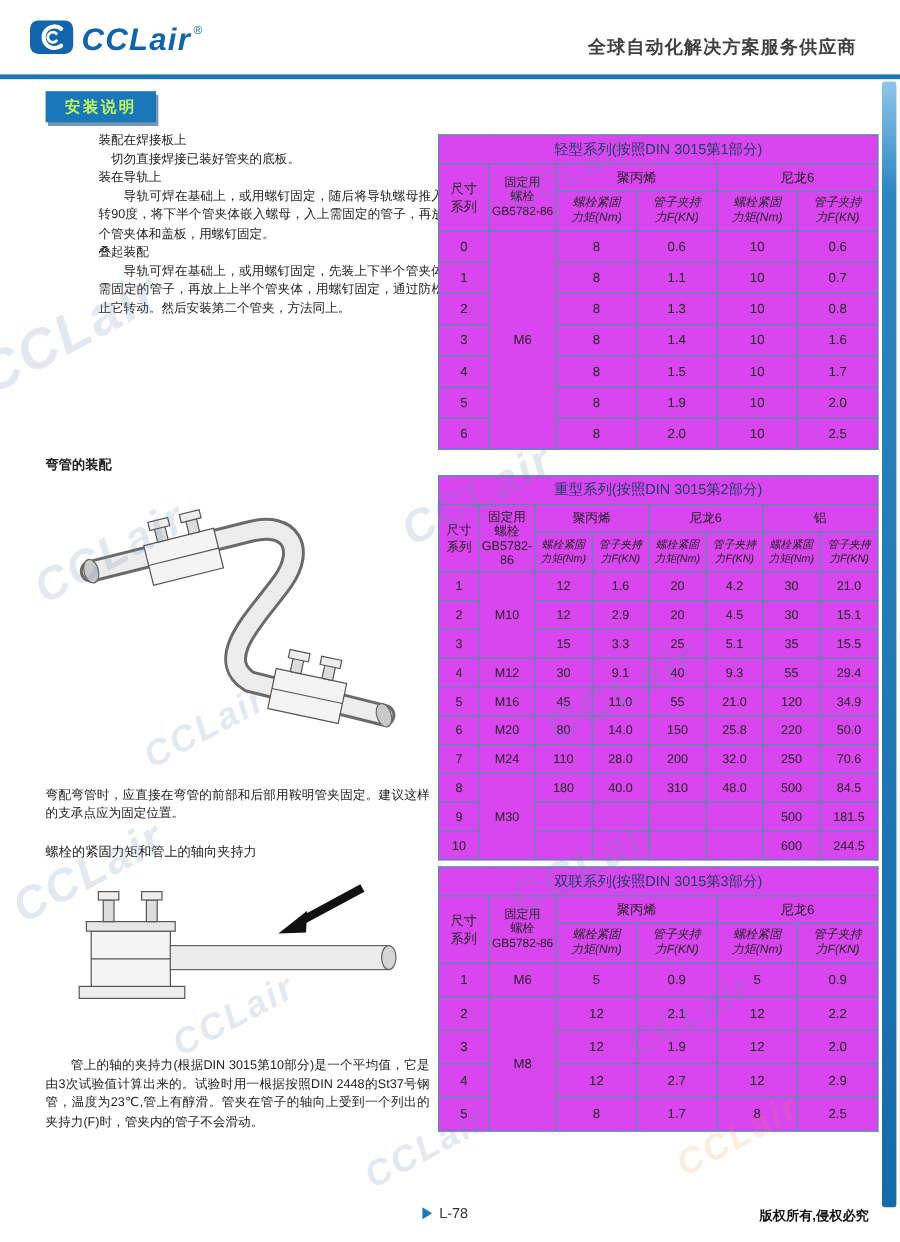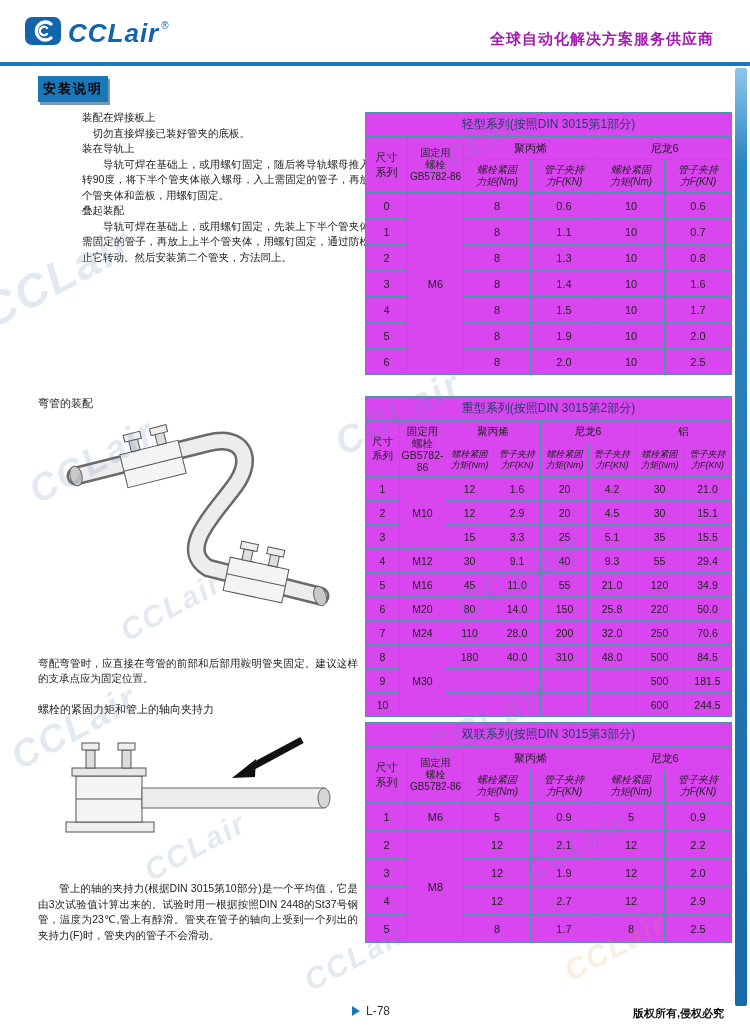--- a/index.html
+++ b/index.html
@@ -4,41 +4,41 @@
 <style>
   html,body{margin:0;padding:0;background:#9a9a9a;}
   .page{position:relative;width:750px;height:1035px;margin:0 auto;background:#ffffff;
         font-family:"Liberation Sans","DejaVu Sans",sans-serif;overflow:hidden;color:#222;}
 
   
   .header{position:absolute;top:12px;left:24px;right:24px;height:48px;}
   .logo{position:absolute;left:0;top:4px;display:flex;align-items:center;}
   .logo-text{font-size:26px;font-weight:bold;font-style:italic;color:#1264ab;margin-left:6px;letter-spacing:1px;}
   .logo-reg{font-size:10px;color:#1264ab;vertical-align:top;margin-left:2px;position:relative;top:-8px;}
-  .tagline{position:absolute;right:12px;top:18px;font-size:15px;font-weight:bold;color:#a21caf;letter-spacing:1px;}
+  .tagline{position:absolute;right:12px;top:18px;font-size:15px;font-weight:bold;color:#404040;letter-spacing:1px;}
   .header-rule{position:absolute;top:62px;left:0;width:750px;height:4px;background:#1a78b8;}
 
   
-  .section-badge{position:absolute;left:38px;top:76px;background:#1a78b8;color:#000000;
-                 font-size:13px;font-weight:bold;padding:4px 5px;letter-spacing:2px;
+  .section-badge{position:absolute;left:38px;top:76px;background:#1a78b8;color:#bef264;
+                 font-size:13px;font-weight:bold;padding:4px 16px;letter-spacing:2px;
                  box-shadow:2px 3px 0 rgba(10,70,120,.55);z-index:2;}
 
   
   .side-band{position:absolute;right:3px;top:68px;width:12px;height:938px;
              background:linear-gradient(180deg,#8ec6ea 0%,#2b85c2 10%,#166aa8 100%);border-radius:2px;}
 
   
   .ltext{position:absolute;left:38px;width:320px;font-size:10.5px;line-height:15.5px;
          color:#222;text-align:justify;z-index:2;margin-left:44px;}
   .left-a{top:110px;}
   .ltext h4{margin:0;font-size:10.5px;font-weight:normal;}
   .ltext p{margin:0;text-indent:2em;}
   .ltext p.ind1{text-indent:1em;}
   .h-line{position:absolute;left:38px;font-size:11px;color:#222;z-index:2;}
-  .h-bend{top:396px;}
+  .h-bend{top:380px;font-weight:bold;}
   .h-torque{top:702px;}
   .cap{position:absolute;left:38px;width:320px;font-size:10.5px;line-height:15.5px;text-align:justify;z-index:2;}
   .p-bend{top:645px;}
   .p-torque{top:862px;text-indent:2em;margin-top:19px;}
 
   
   .diagram1{position:absolute;left:58px;top:398px;z-index:1;}
   .diagram2{position:absolute;left:52px;top:724px;z-index:1;}
 
   

